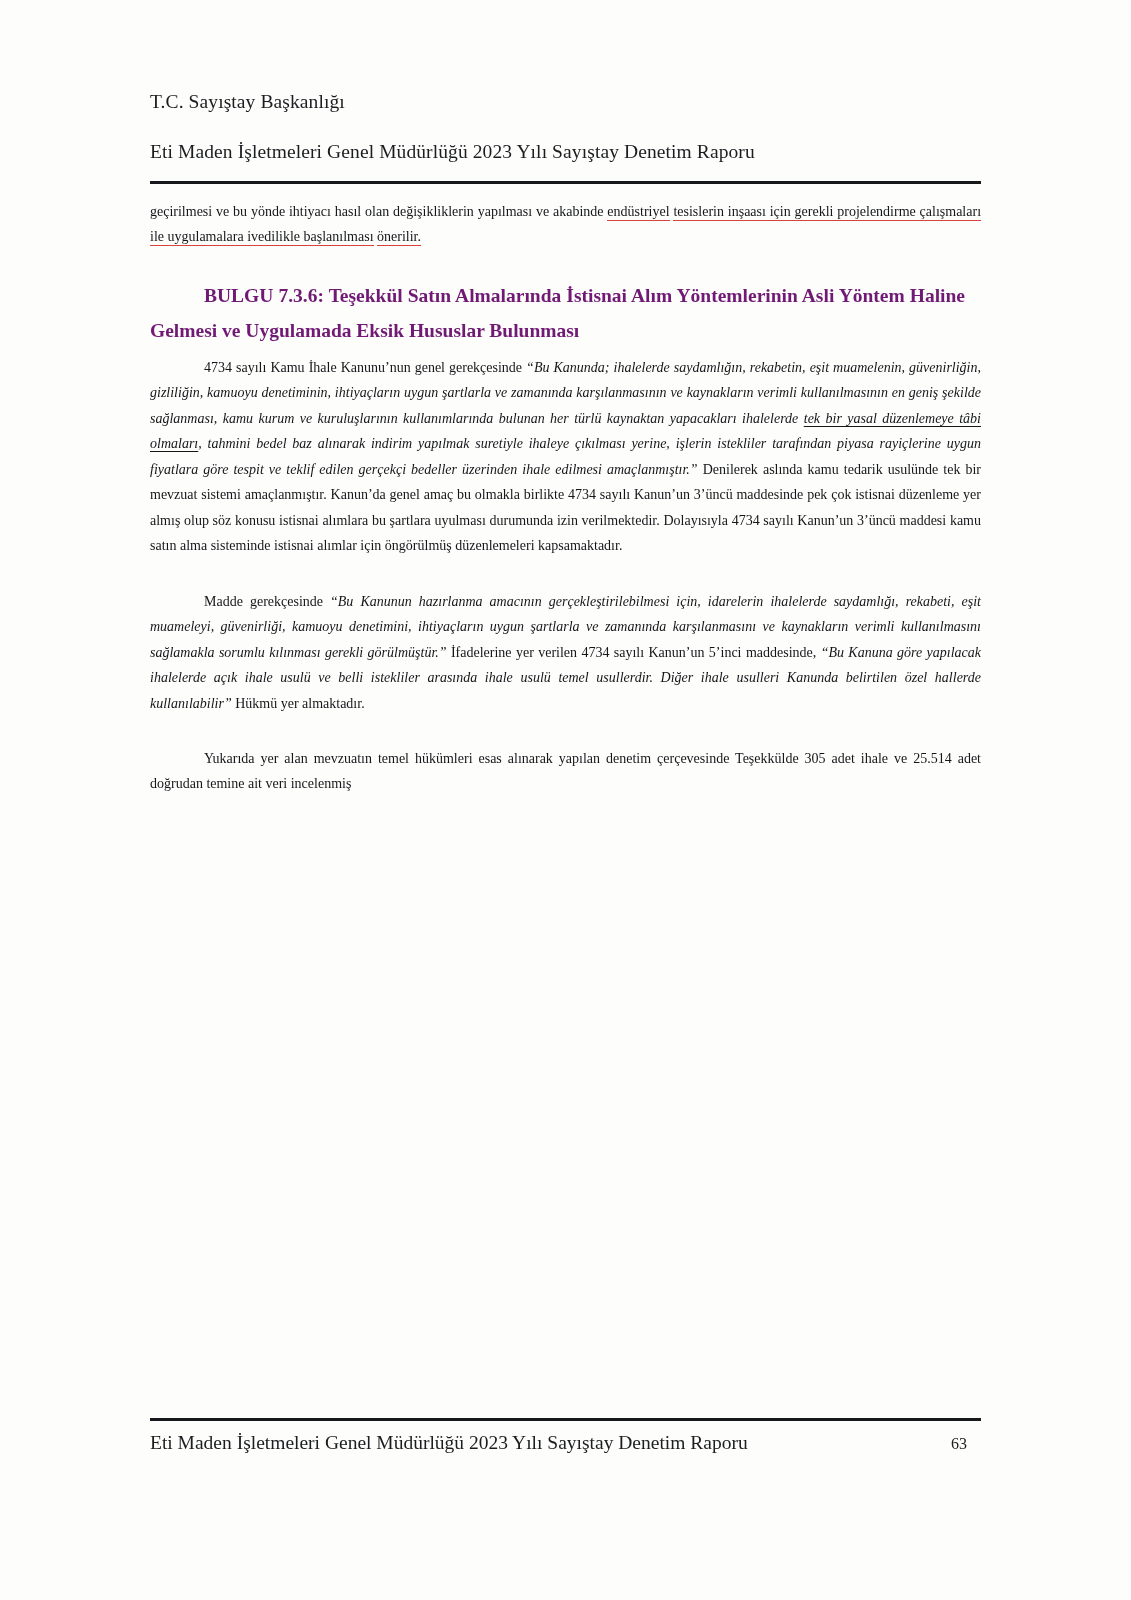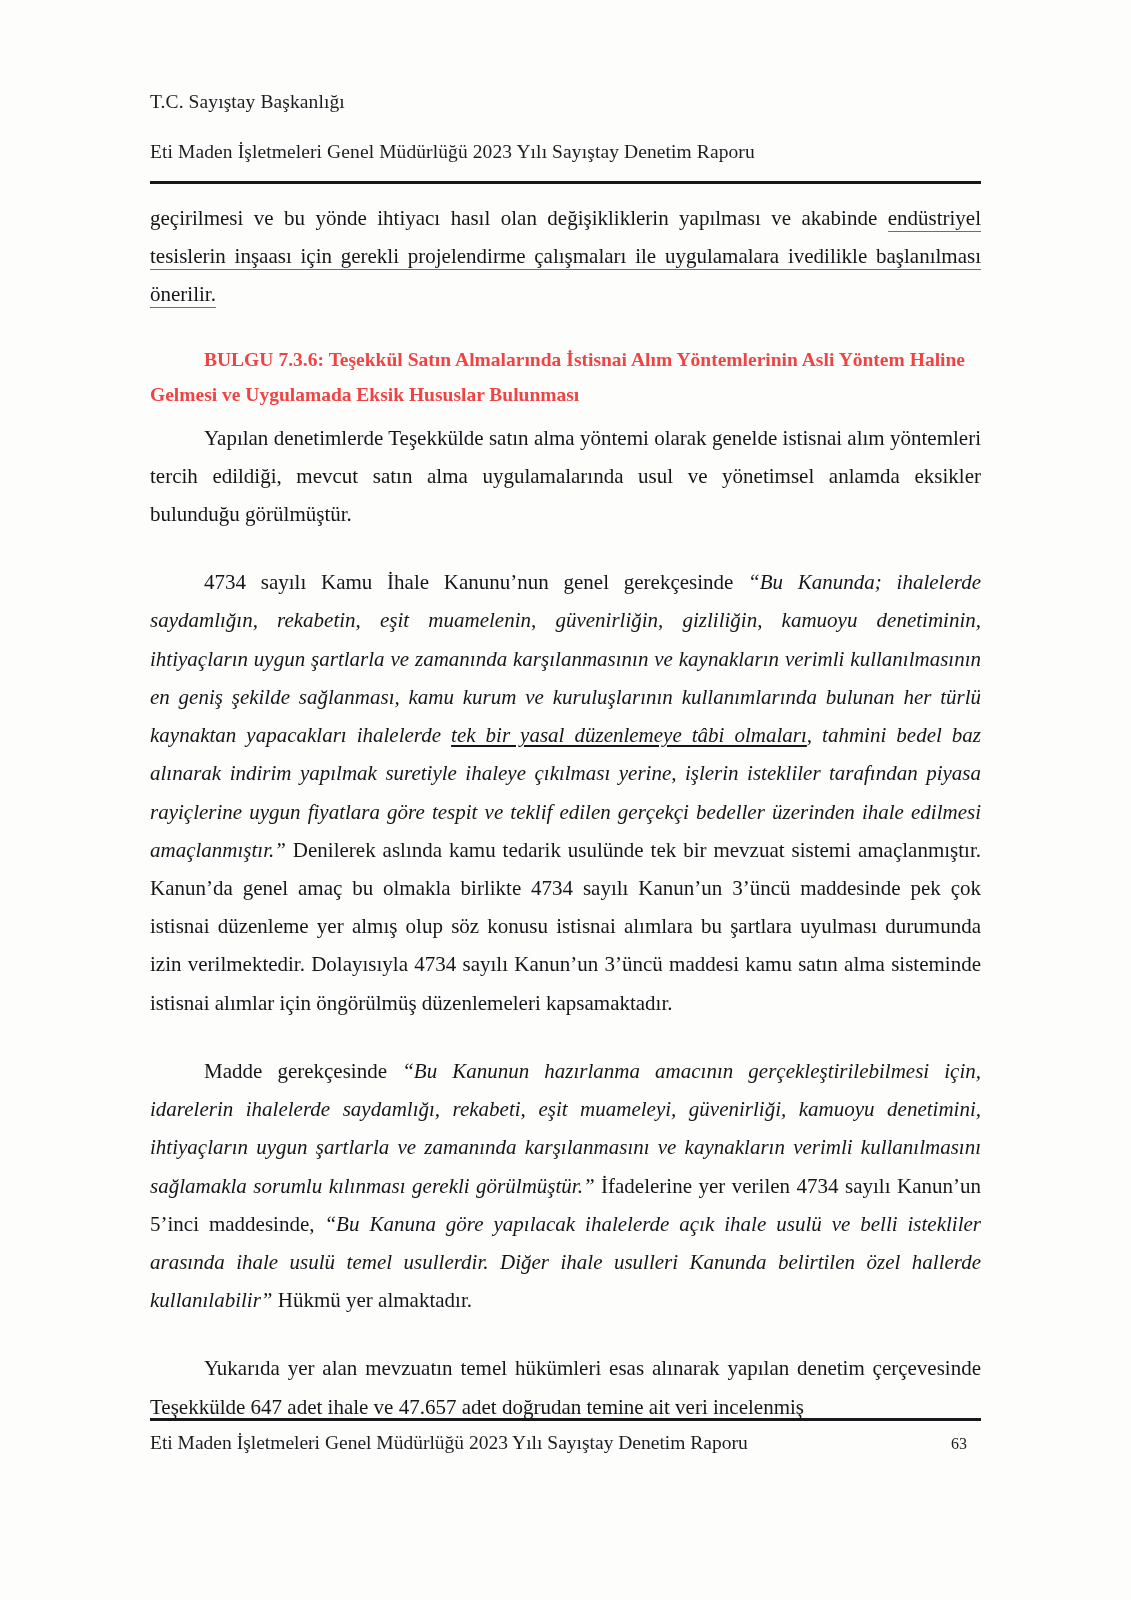--- a/index.html
+++ b/index.html
@@ -36,42 +36,42 @@
     border-top: 2.6px solid #16181c;
     border-bottom: 1.1px solid #16181c;
     height: 3px;
     box-sizing: border-box;
   }
   .body-wrap {
     margin-top: 15px;
   }
   p.para {
     margin: 0 0 0 0;
-    font-size: 21px;
+    font-size: 14px;
     line-height: 1.82;
     text-align: justify;
     text-justify: inter-word;
     color: #15161a;
   }
   p.para + p.para { margin-top: 30px; }
   .indent { text-indent: 54px; }
   .it { font-style: italic; }
   .u { text-decoration: underline; text-underline-offset: 2.5px; }
   .redu {
     border-bottom: 1.6px solid #d8423c;
     padding-bottom: 1px;
   }
   .bulgu {
     margin: 30px 16px 6px 0;
     font-size: 19.5px;
     font-weight: bold;
     line-height: 1.78;
     text-align: justify;
     text-indent: 54px;
-    color: #ef4444;
+    color: #701a75;
   }
   .rule-bottom {
     position: absolute;
     left: 150px;
     right: 150px;
     top: 1418px;
     border-top: 2.6px solid #16181c;
     border-bottom: 1.1px solid #16181c;
     height: 3px;
     box-sizing: border-box;
@@ -102,27 +102,26 @@
     <div class="hdr-line">Eti Maden İşletmeleri Genel Müdürlüğü 2023 Yılı Sayıştay Denetim Raporu</div>
 
     <div class="rule-top"></div>
 
     <div class="body-wrap">
 
       <p class="para hl-block"><span>geçirilmesi ve bu yönde ihtiyacı hasıl olan değişikliklerin yapılması ve akabinde </span><span class="redu">endüstriyel</span> <span class="redu">tesislerin inşaası için gerekli projelendirme çalışmaları ile uygulamalara ivedilikle başlanılması</span> <span class="redu">önerilir.</span></p>
 
       <div class="bulgu"><span>BULGU 7.3.6:</span> <span>Teşekkül Satın Almalarında İstisnai Alım Yöntemlerinin Asli Yöntem Haline Gelmesi ve Uygulamada Eksik Hususlar Bulunması</span></div>
 
-      <p class="para indent">Yapılan denetimlerde Teşekkülde satın alma yöntemi olarak genelde istisnai alım yöntemleri tercih edildiği, mevcut satın alma uygulamalarında usul ve yönetimsel anlamda eksikler bulunduğu görülmüştür.</p>
 
       <p class="para indent"><span>4734 sayılı Kamu İhale Kanunu’nun genel gerekçesinde </span><span class="it">“Bu Kanunda; ihalelerde saydamlığın, rekabetin, eşit muamelenin, güvenirliğin, gizliliğin, kamuoyu denetiminin, ihtiyaçların uygun şartlarla ve zamanında karşılanmasının ve kaynakların verimli kullanılmasının en geniş şekilde sağlanması, kamu kurum ve kuruluşlarının kullanımlarında bulunan her türlü kaynaktan yapacakları ihalelerde </span><span class="it u">tek bir yasal düzenlemeye tâbi olmaları</span><span class="it">, tahmini bedel baz alınarak indirim yapılmak suretiyle ihaleye çıkılması yerine, işlerin istekliler tarafından piyasa rayiçlerine uygun fiyatlara göre tespit ve teklif edilen gerçekçi bedeller üzerinden ihale edilmesi amaçlanmıştır.”</span><span> Denilerek aslında kamu tedarik usulünde tek bir mevzuat sistemi amaçlanmıştır. Kanun’da genel amaç bu olmakla birlikte 4734 sayılı Kanun’un 3’üncü maddesinde pek çok istisnai düzenleme yer almış olup söz konusu istisnai alımlara bu şartlara uyulması durumunda izin verilmektedir. Dolayısıyla 4734 sayılı Kanun’un 3’üncü maddesi kamu satın alma sisteminde istisnai alımlar için öngörülmüş düzenlemeleri kapsamaktadır.</span></p>
 
       <p class="para indent"><span>Madde gerekçesinde </span><span class="it">“Bu Kanunun hazırlanma amacının gerçekleştirilebilmesi için, idarelerin ihalelerde saydamlığı, rekabeti, eşit muameleyi, güvenirliği, kamuoyu denetimini, ihtiyaçların uygun şartlarla ve zamanında karşılanmasını ve kaynakların verimli kullanılmasını sağlamakla sorumlu kılınması gerekli görülmüştür.”</span><span> İfadelerine yer verilen 4734 sayılı Kanun’un 5’inci maddesinde, </span><span class="it">“Bu Kanuna göre yapılacak ihalelerde açık ihale usulü ve belli istekliler arasında ihale usulü temel usullerdir. Diğer ihale usulleri Kanunda belirtilen özel hallerde kullanılabilir”</span><span> Hükmü yer almaktadır.</span></p>
 
-      <p class="para indent">Yukarıda yer alan mevzuatın temel hükümleri esas alınarak yapılan denetim çerçevesinde Teşekkülde 647 adet ihale ve 47.657 adet doğrudan temine ait veri incelenmiş</p>
+      <p class="para indent">Yukarıda yer alan mevzuatın temel hükümleri esas alınarak yapılan denetim çerçevesinde Teşekkülde 305 adet ihale ve 25.514 adet doğrudan temine ait veri incelenmiş</p>
 
     </div>
   </div>
 
   <div class="rule-bottom"></div>
 
   <div class="footer">
     <span>Eti Maden İşletmeleri Genel Müdürlüğü 2023 Yılı Sayıştay Denetim Raporu</span>
     <span class="pnum">63</span>
   </div>

